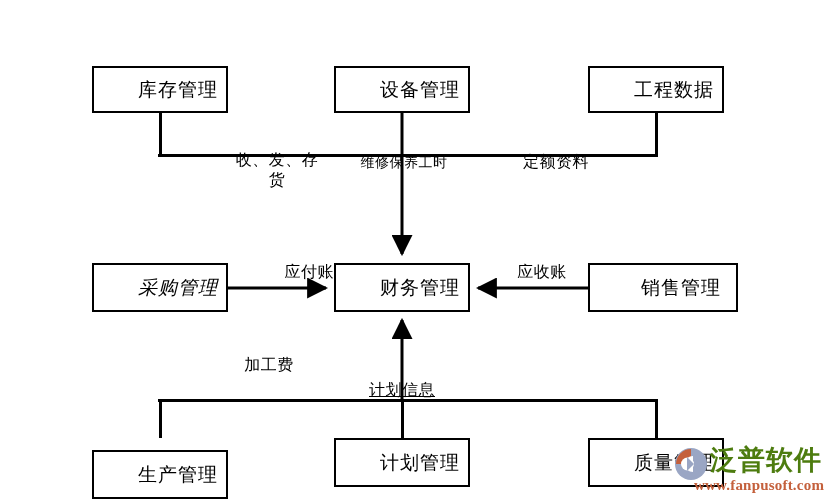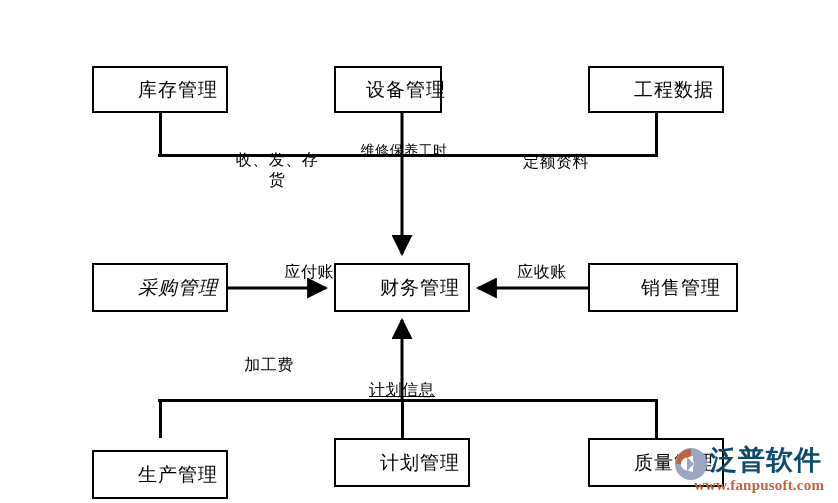--- a/index.html
+++ b/index.html
@@ -70,21 +70,21 @@
     width: 34px;
     height: 34px;
   }
   #wm-brand {
     position: absolute;
     left: 36px;
     top: 2px;
     font-size: 27px;
     font-weight: bold;
     letter-spacing: 1px;
-    color: #0c4a6e;
+    color: #4d7c0f;
     font-family: "Liberation Sans", "DejaVu Sans", sans-serif;
     line-height: 1.15;
   }
   #wm-url {
     position: absolute;
     left: 20px;
     top: 34px;
     font-size: 15px;
     font-weight: bold;
     color: #c4603c;
@@ -137,21 +137,21 @@
 
     <g stroke="#000" stroke-width="3" fill="none">
       <path d="M588 288 L478 288" marker-end="url(#tri)"></path>
     </g>
   </svg>
 
   <div class="node" style="left:92px; top:66px; width:136px; height:47px;">
     <span>库存管理</span>
   </div>
 
-  <div class="node" style="left:334px; top:66px; width:108px; height:47px;">
+  <div class="node" style="left:334px; top:66px; width:136px; height:47px;">
     <span>设备管理</span>
   </div>
 
   <div class="node" style="left:588px; top:66px; width:136px; height:47px;">
     <span>工程数据</span>
   </div>
 
   <div class="node" style="left:92px; top:263px; width:136px; height:49px;font-style:italic;">
     <span>采购管理</span>
   </div>
@@ -172,21 +172,21 @@
     <span>计划管理</span>
   </div>
 
   <div class="node" style="left:588px; top:438px; width:136px; height:49px;">
     <span>质量管理</span>
   </div>
 
   <div class="edge-label" style="left:222px; top:150px; width:110px;">收、发、存
 货</div>
 
-  <div class="edge-label small" style="left:346px; top:142px; width:116px;">维修保养工时</div>
+  <div class="edge-label small" style="left:346px; top:154px; width:116px;">维修保养工时</div>
 
   <div class="edge-label" style="left:506px; top:152px; width:100px;">定额资料</div>
 
   <div class="edge-label" style="left:258px; top:262px; width:76px;text-align:right;">应付账</div>
 
   <div class="edge-label" style="left:504px; top:262px; width:76px;">应收账</div>
 
   <div class="edge-label" style="left:231px; top:355px; width:76px;">加工费</div>
 
 

